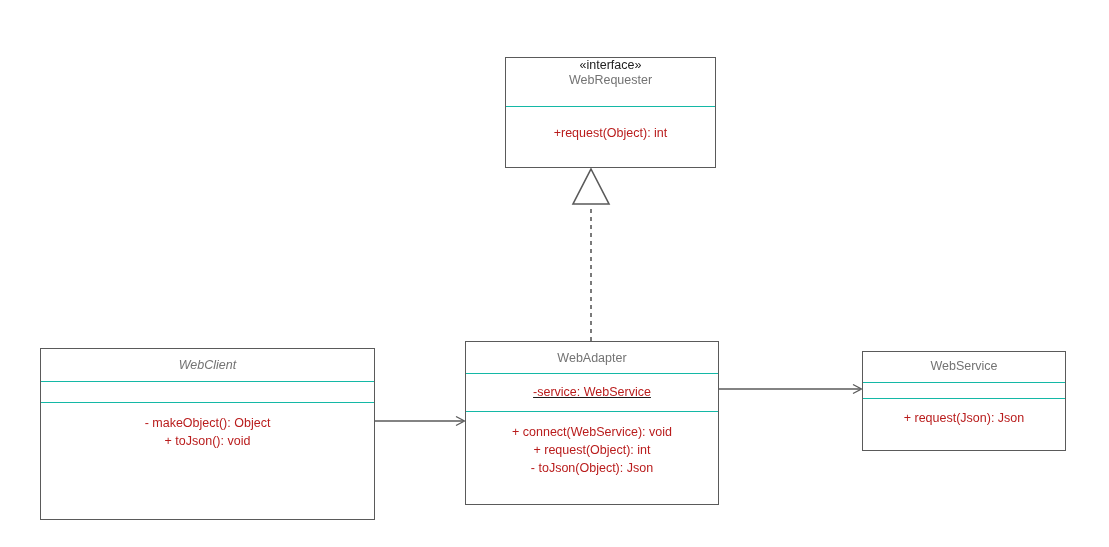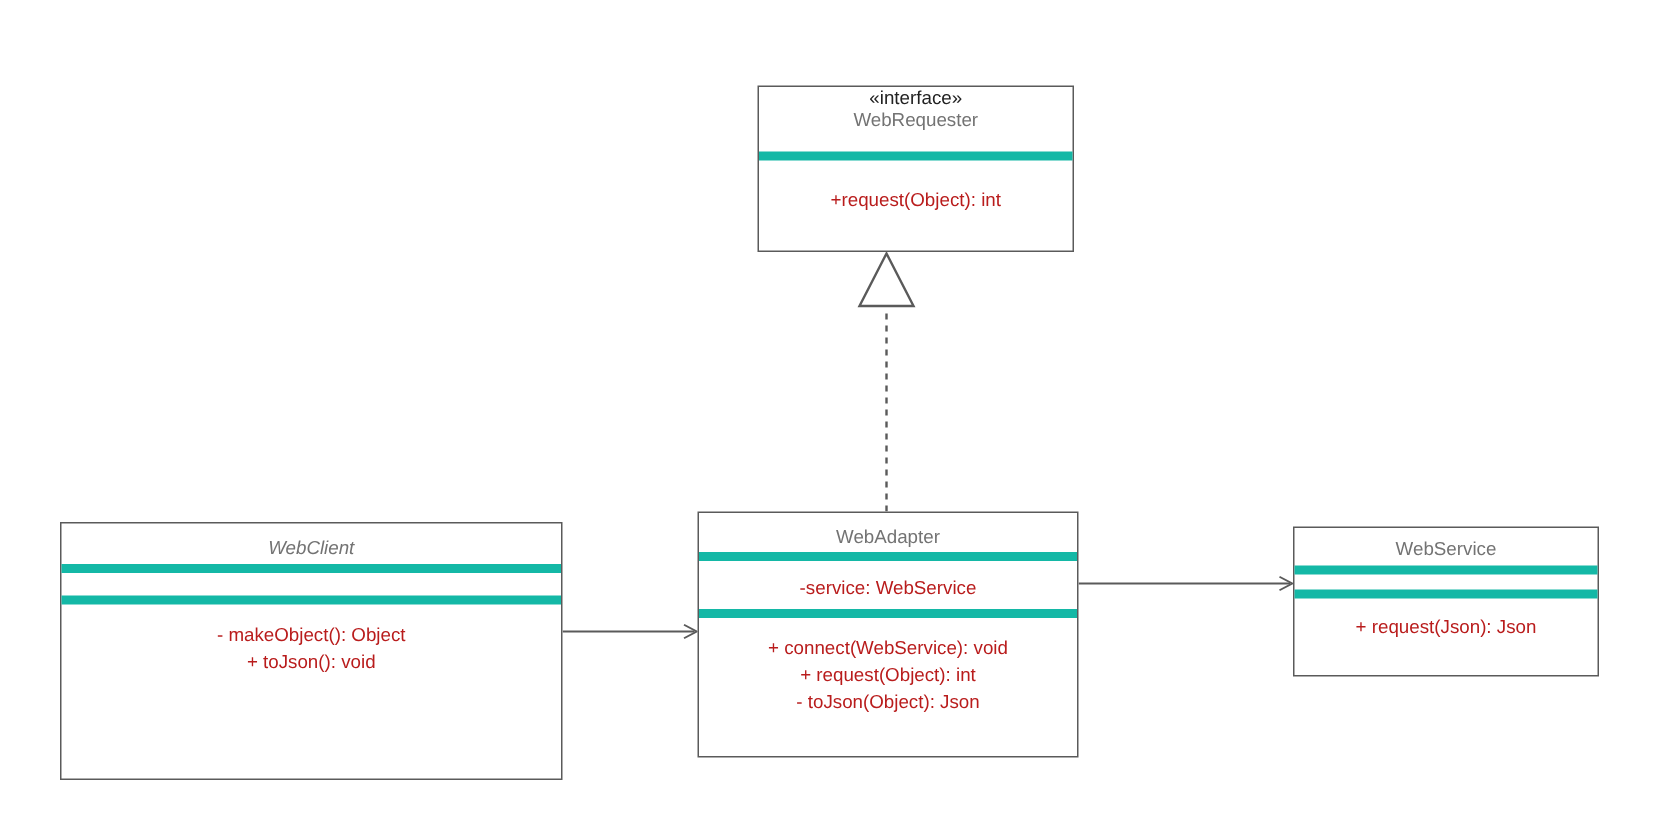--- a/index.html
+++ b/index.html
@@ -37,21 +37,21 @@
   .uml-class {
     position: absolute;
     box-sizing: border-box;
     background: #ffffff;
     border: 1px solid #5a5a5a;
     z-index: 2;
   }
 
   .compartment {
     box-sizing: border-box;
-    border-bottom: 6px solid #14b8a6;
+    border-bottom: 1px solid #14b8a6;
     overflow: hidden;
   }
   .compartment.last {
     border-bottom: none;
   }
 
   .class-title {
     text-align: center;
     font-size: 12.5px;
     line-height: 15px;
@@ -92,21 +92,21 @@
   }
   #class-webclient .c-head  { height: 33px; font-style: italic; }
   #class-webclient .c-attrs { height: 21px; }
   #class-webclient .c-ops   { height: 117px; }
 
   #class-webadapter {
     left: 465px;  top: 341px;
     width: 254px; height: 164px;
   }
   #class-webadapter .c-head  { height: 32px; }
-  #class-webadapter .c-attrs { height: 38px; }
+  #class-webadapter .c-attrs { height: 38px; text-decoration: underline; }
   #class-webadapter .c-attrs .member-list { padding-top: 9px; }
   #class-webadapter .c-ops   { height: 93px; }
 
   #class-webservice {
     left: 862px;  top: 351px;
     width: 204px; height: 100px;
   }
   #class-webservice .c-head  { height: 31px; }
   #class-webservice .c-attrs { height: 16px; }
   #class-webservice .c-ops   { height: 52px; }

